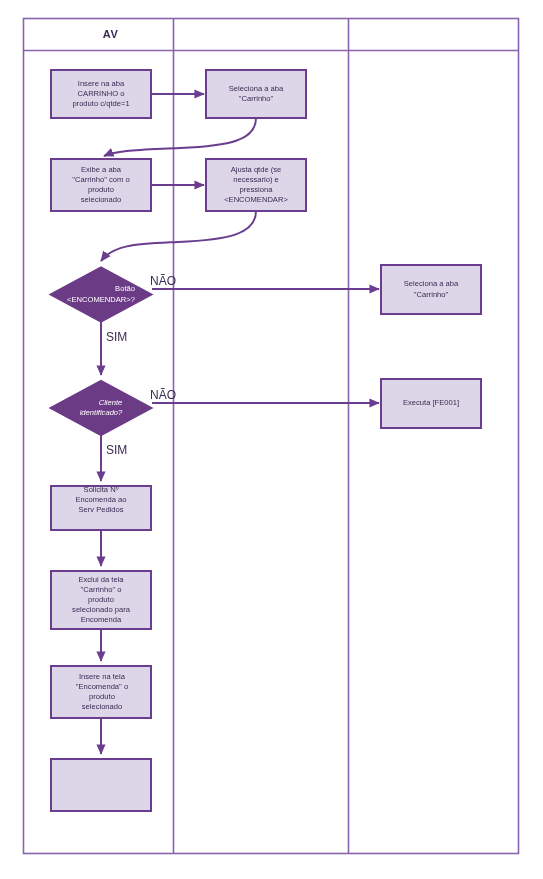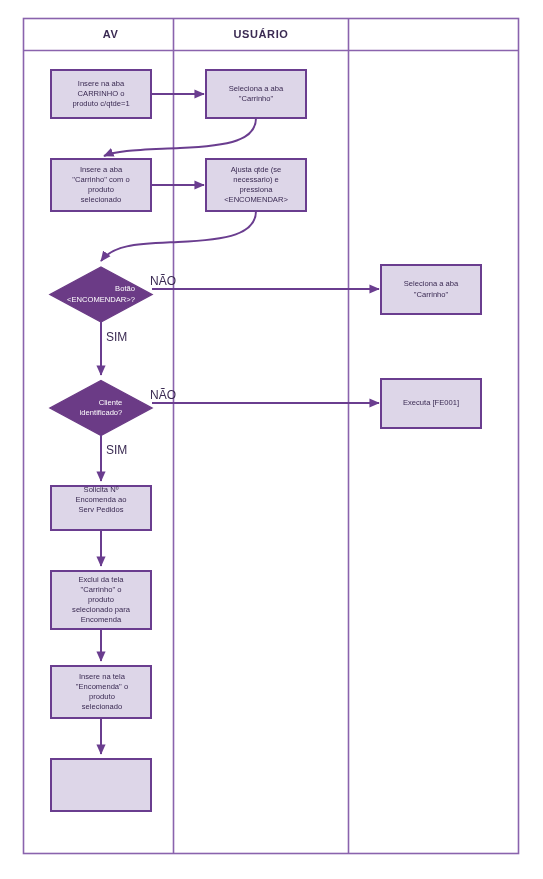--- a/index.html
+++ b/index.html
@@ -124,47 +124,46 @@
 
       <line x1="101" y1="530" x2="101" y2="566" marker-end="url(#arrow)"></line>
 
       <line x1="101" y1="629" x2="101" y2="661" marker-end="url(#arrow)"></line>
 
       <line x1="101" y1="718" x2="101" y2="754" marker-end="url(#arrow)"></line>
     </g>
   </svg>
 
   <div class="lane-header-label" style="left:36px; top:28px; width:149px;">AV</div>
-  <div class="lane-header-label" style="left:174px; top:28px; width:174px;">USUÁRIO</div>
   <div class="lane-header-label" style="left:349px; top:28px; width:169px;"></div>
 
   <div class="node-text" style="left:51px; top:70px; width:100px; height:48px;">Insere na aba
 CARRINHO o
 produto c/qtde=1</div>
 
   <div class="node-text" style="left:206px; top:70px; width:100px; height:48px;">Seleciona a aba
 "Carrinho"</div>
 
-  <div class="node-text" style="left:51px; top:159px; width:100px; height:52px;">Insere a aba
+  <div class="node-text" style="left:51px; top:159px; width:100px; height:52px;">Exibe a aba
 "Carrinho" com o
 produto
 selecionado</div>
 
   <div class="node-text" style="left:206px; top:159px; width:100px; height:52px;border-radius:25px;">Ajusta qtde (se
 necessario) e
 pressiona
 &lt;ENCOMENDAR&gt;</div>
 
   <div class="node-text on-dark" style="left:51px; top:271px; width:100px; height:47px;">Botão
 &lt;ENCOMENDAR&gt;?</div>
 
   <div class="node-text" style="left:381px; top:265px; width:100px; height:49px;">Seleciona a aba
 "Carrinho"</div>
 
-  <div class="node-text on-dark" style="left:51px; top:385px; width:100px; height:46px;">Cliente
+  <div class="node-text on-dark" style="left:51px; top:385px; width:100px; height:46px;font-style:italic;">Cliente
 identificado?</div>
 
   <div class="node-text" style="left:381px; top:379px; width:100px; height:49px;">Executa [FE001]</div>
 
   <div class="node-text" style="left:51px; top:486px; width:100px; height:28px;">Solicita Nº
 Encomenda ao
 Serv Pedidos</div>
 
   <div class="node-text" style="left:51px; top:571px; width:100px; height:58px;">Exclui da tela
 "Carrinho" o

